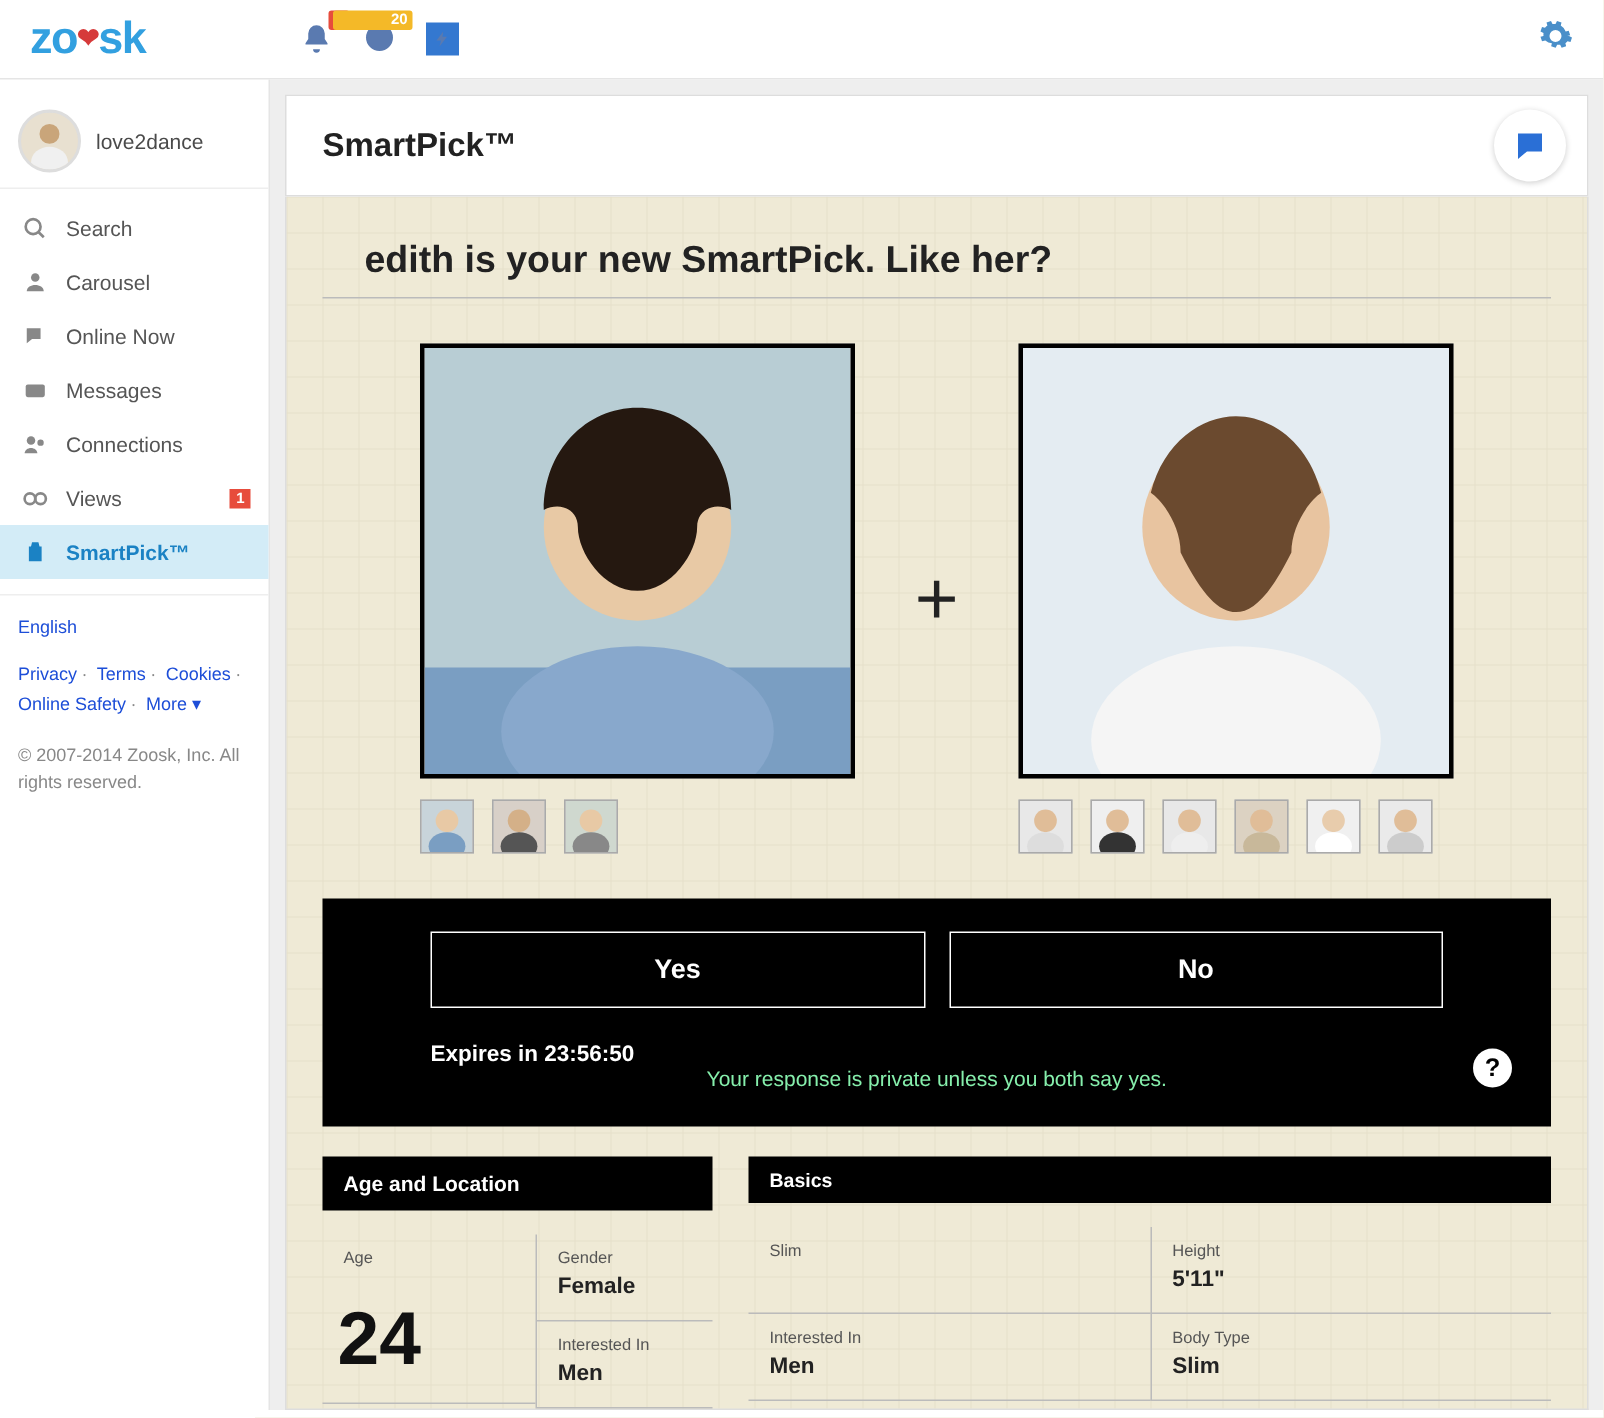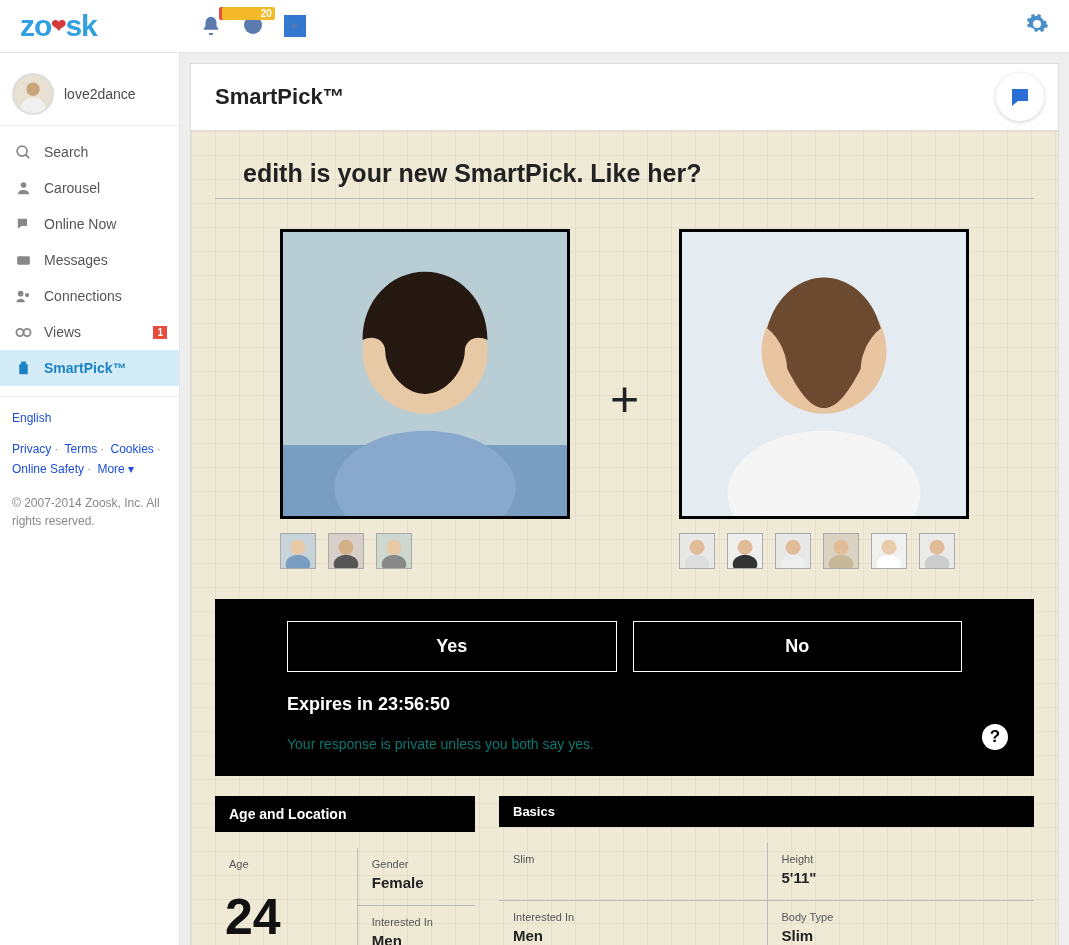--- a/index.html
+++ b/index.html
@@ -40,22 +40,22 @@
 .photo-col{display:flex;flex-direction:column;align-items:flex-start;gap:14px;}
 .big-photo{width:290px;height:290px;border:3px solid #000;background:#ccc;overflow:hidden;}
 .big-photo svg{width:100%;height:100%;}
 .plus{font-size:50px;color:#222;font-weight:300;}
 .thumbs{display:flex;gap:12px;}
 .thumb{width:36px;height:36px;background:#ccc;border:1px solid #aaa;cursor:pointer;overflow:hidden;}
 .thumb svg{width:100%;height:100%;}
 .action-box{background:#000;margin:0 24px 20px 24px;padding:22px 72px 24px 72px;color:#fff;position:relative;}
 .btn-row{display:flex;gap:16px;margin-bottom:22px;}
 .big-btn{flex:1;border:1px solid #fff;background:transparent;color:#fff;padding:14px 0;font-size:18px;font-weight:bold;cursor:pointer;}
-.expires{font-weight:bold;font-size:18px;margin-bottom:21px;}
-.private-note{font-size:14px;color:#0f766e;}
+.expires{font-weight:bold;font-size:15px;margin-bottom:0;}
+.private-note{font-size:14px;color:#86efac;text-align:center;}
 .help-icon{position:absolute;right:26px;bottom:26px;width:26px;height:26px;border-radius:50%;background:#fff;color:#000;font-weight:bold;display:flex;align-items:center;justify-content:center;cursor:pointer;font-size:17px;}
 .info-row{display:flex;gap:24px;padding:0 24px 0 24px;}
 .info-col{flex:0 0 260px;}
 .info-col.wide{flex:1;}
 .section-header{background:#000;color:#fff;font-weight:bold;padding:10px 14px;font-size:14px;}
 .section-header.short{background:#000;color:#fff;font-weight:bold;padding:8px 14px;font-size:13px;}
 .agegrid{display:grid;grid-template-columns:1.2fr 1fr;}
 .cell{border-bottom:1px solid #bbb;padding:10px 14px 14px 14px;}
 .cell-label{font-size:11px;color:#555;margin-bottom:4px;}
 .cell-value{font-size:15px;font-weight:bold;color:#222;}

